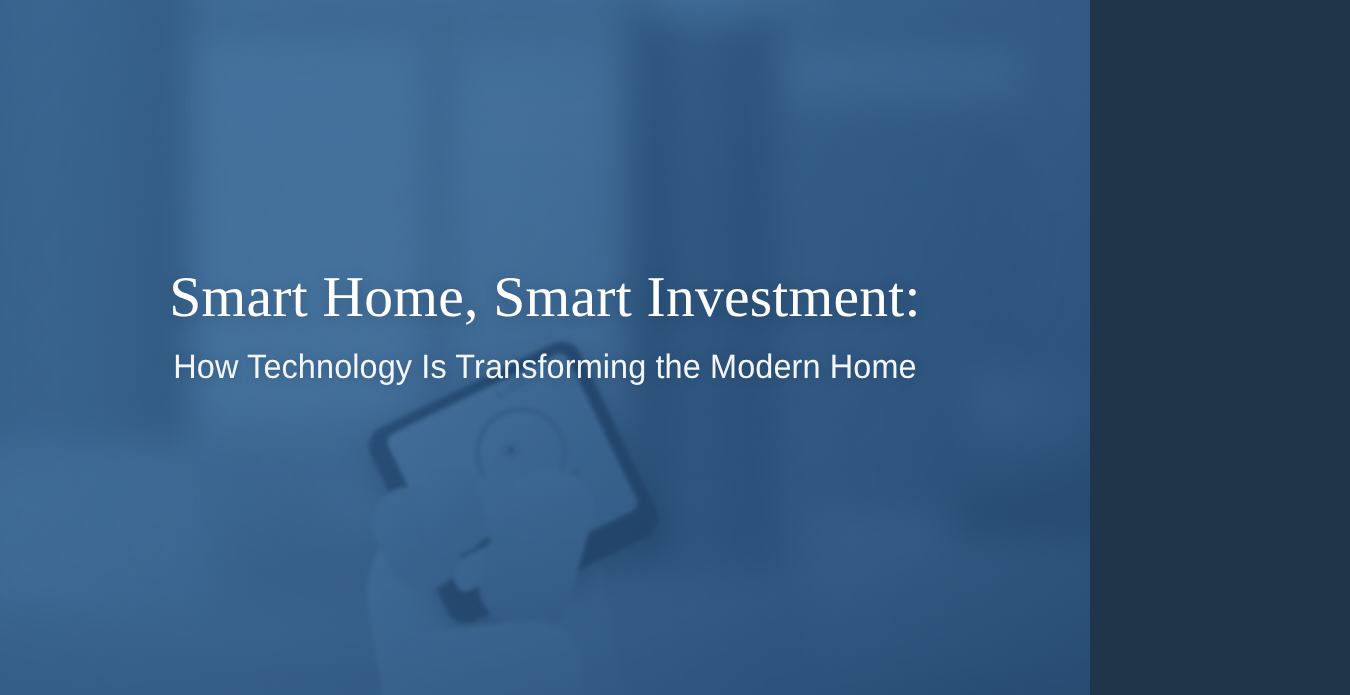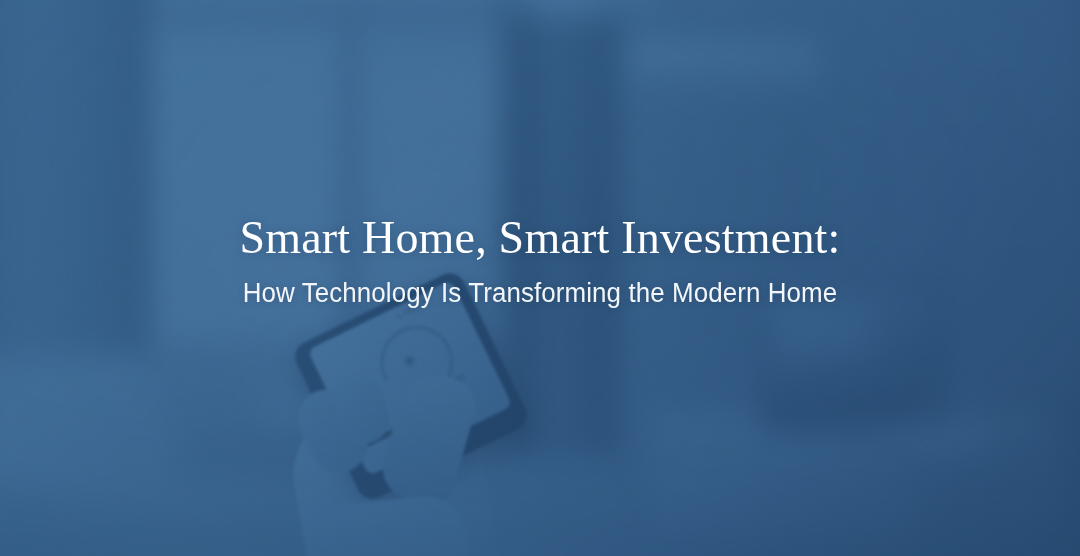--- a/index.html
+++ b/index.html
@@ -7,21 +7,21 @@
     margin: 0;
     padding: 0;
     background: #20344a;
   }
   body {
     font-family: "Liberation Sans", sans-serif;
   }
 
   .hero {
     position: relative;
-    width: 1080px;
+    width: 872px;
     height: 556px;
     overflow: hidden;
     background: #6d28d9;
   }
 
   
   .photo {
     position: absolute;
     inset: -40px;
     filter: blur(14px) saturate(0.55);

